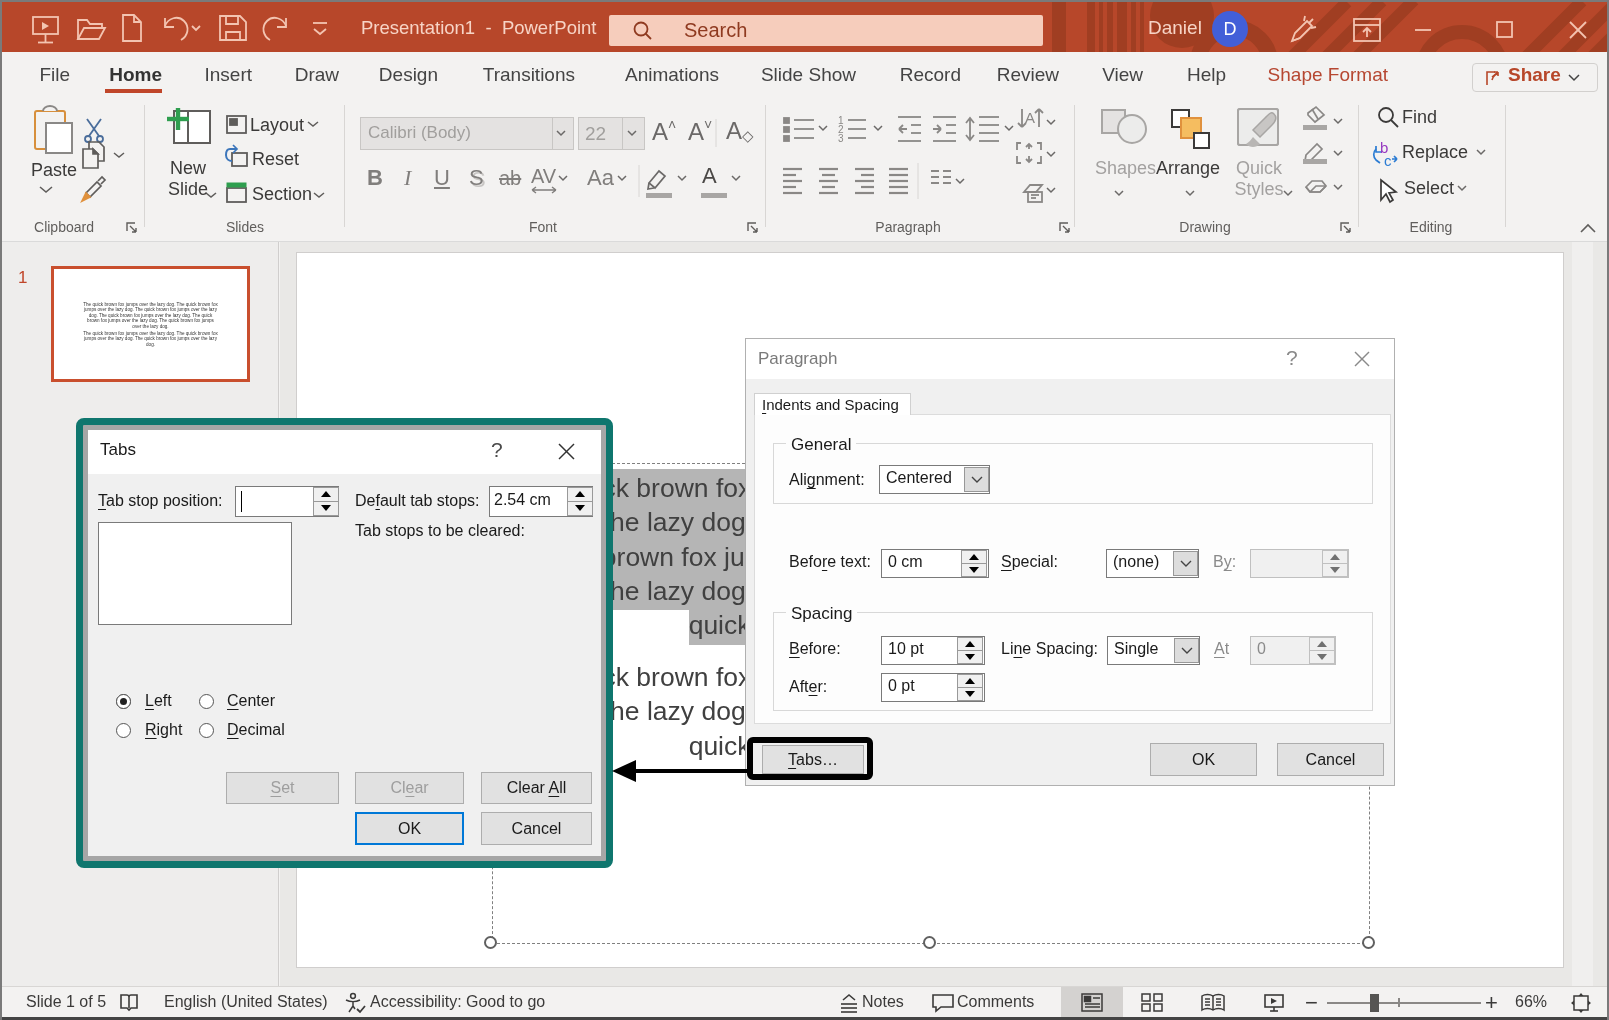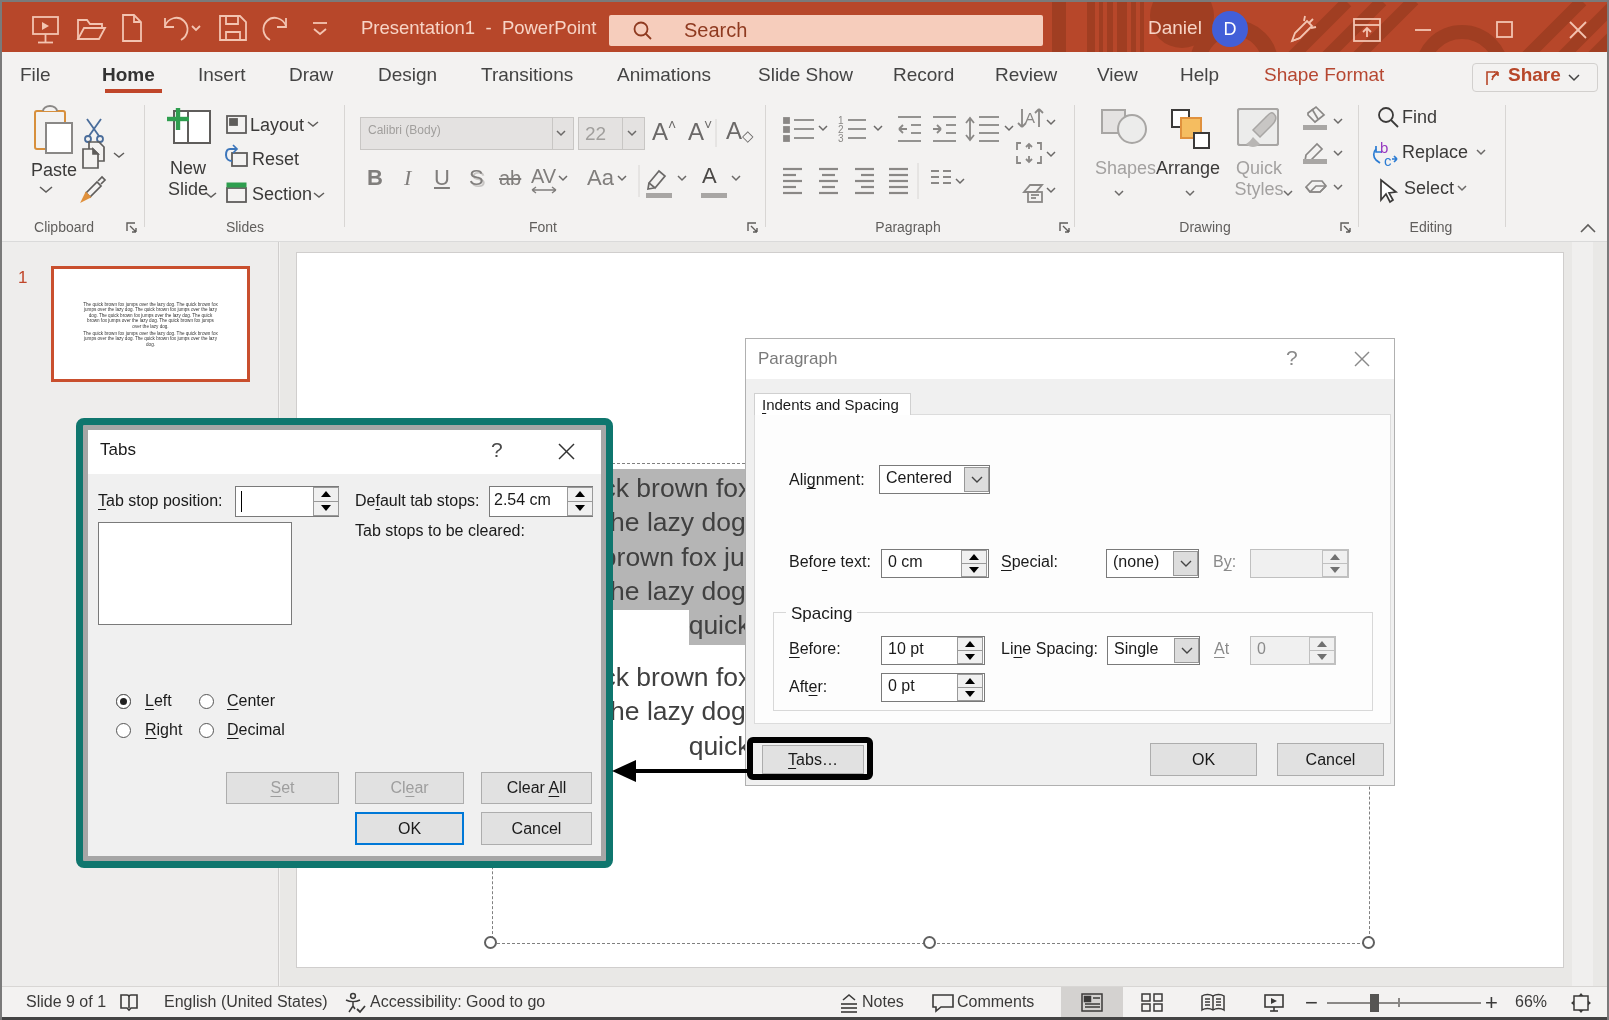--- a/index.html
+++ b/index.html
@@ -7,21 +7,21 @@
   body { font-family:"Liberation Sans", sans-serif; }
   #win { position:absolute; left:0; top:0; width:1609px; height:1020px; background:#f3f2f1; }
   .abs { position:absolute; }
   .edge { position:absolute; background:#7a7a7a; z-index:50; }
   
   #titlebar { position:absolute; left:2px; top:2px; width:1605px; height:50px;
               background:#b7472a; overflow:hidden; }
   .tb-text { color:#f7d4c6; }
   
   #tabrow { position:absolute; left:2px; top:52px; width:1605px; height:45px; background:#f3f2f1; }
-  .rtab { position:absolute; top:0; height:45px; line-height:45px; font-size:19px; color:#444; text-align:left; }
+  .rtab { position:absolute; top:0; height:45px; line-height:45px; font-size:19px; color:#444; text-align:right; }
   
   #ribbon { position:absolute; left:2px; top:97px; width:1605px; height:145px; background:#f3f2f1; border-bottom:1px solid #dadada; }
   .gsep { position:absolute; top:8px; width:1px; height:122px; background:#d8d6d4; }
   .glabel { position:absolute; top:122px; width:120px; text-align:center; font-size:14px; color:#605e5c; }
   .rtext { position:absolute; font-size:18px; color:#3b3a39; white-space:nowrap; }
   
   #panel { position:absolute; left:2px; top:242px; width:277px; height:744px; background:#eeedec; border-right:1px solid #d0cecd; }
   
   #canvas { position:absolute; left:280px; top:242px; width:1327px; height:744px; background:#e9e8e6; }
   #slide { position:absolute; left:16px; top:10px; width:1268px; height:716px; background:#fff; border:1px solid #d0cecd; }
@@ -441,21 +441,21 @@
       </g>
     </svg>
 
     <div class="abs" style="left:29px;top:63px;width:40px;text-align:center;font-size:18px;color:#3b3a39;">Paste</div>
     <div class="abs" style="left:162px;top:61px;width:48px;text-align:center;font-size:18px;color:#3b3a39;">New<br>Slide</div>
     <div class="rtext" style="left:248px;top:18px;">Layout</div>
     <div class="rtext" style="left:250px;top:52px;">Reset</div>
     <div class="rtext" style="left:250px;top:87px;">Section</div>
 
     <div class="abs" style="left:358px;top:20px;width:214px;height:33px;background:#e4e2e1;border:1px solid #c8c6c4;"></div>
-    <div class="abs" style="left:366px;top:26px;font-size:12px;color:#a19f9d;">Calibri (Body)</div>
+    <div class="abs" style="left:366px;top:26px;font-size:17px;color:#a19f9d;">Calibri (Body)</div>
     <div class="abs" style="left:550px;top:21px;width:1px;height:31px;background:#c8c6c4;"></div>
     <div class="abs" style="left:576px;top:20px;width:67px;height:33px;background:#e4e2e1;border:1px solid #c8c6c4;"></div>
     <div class="abs" style="left:583px;top:26px;font-size:19px;color:#a19f9d;">22</div>
     <div class="abs" style="left:620px;top:21px;width:1px;height:31px;background:#c8c6c4;"></div>
     <svg class="abs" style="left:553px;top:33px" width="12" height="8" viewBox="0 0 12 8" stroke="#6b6968" fill="none" stroke-width="1.5">
         <path d="M2 1 l4 4 4 -4"></path>
       </svg>
     <svg class="abs" style="left:624px;top:33px" width="12" height="8" viewBox="0 0 12 8" stroke="#6b6968" fill="none" stroke-width="1.5">
         <path d="M2 1 l4 4 4 -4"></path>
       </svg>
@@ -510,21 +510,21 @@
           <div class="ln" style="left:-3px;">quick brown fox jumps over the lazy dog.</div>
         </div>
       </div>
 
       <div class="handle" style="left:187px;top:683px;"></div>
       <div class="handle" style="left:626px;top:683px;"></div>
       <div class="handle" style="left:1065px;top:683px;"></div>
     </div>
   </div>
   <div id="statusbar">
-    <div class="abs" style="left:24px;top:6px;">Slide 9 of 1</div>
+    <div class="abs" style="left:24px;top:6px;">Slide 1 of 5</div>
     <svg class="abs" style="left:116px;top:5px" width="22" height="22" viewBox="0 0 22 22" fill="none" stroke="#3b3a39" stroke-width="1.6">
       <path d="M3 3 h6 c1 0 2 1 2 2 c0 -1 1 -2 2 -2 h6 v13 h-6 l-2 2 -2 -2 H3 z"></path>
         <path d="M11 5 v11"></path>
     </svg>
     <div class="abs" style="left:162px;top:6px;">English (United States)</div>
     <svg class="abs" style="left:340px;top:4px" width="24" height="24" viewBox="0 0 24 24" fill="none" stroke="#3b3a39" stroke-width="1.5">
       <circle cx="11" cy="5" r="2.4"></circle>
       <path d="M4 9 c4 2 10 2 14 0 m-7 1 v5 m0 0 l-4 6 m4 -6 l2 3"></path>
       <path d="M15 18 l3 3 5 -6" stroke-width="1.8"></path>
     </svg>
@@ -589,20 +589,23 @@
     <div class="abs" style="left:540px;top:7px;font-size:21px;color:#8a8a8a;">?</div>
     <svg class="abs" style="left:608px;top:12px" width="16" height="16" viewBox="0 0 16 16" stroke="#8a8a8a" stroke-width="1.4">
         <line x1="1" y1="1" x2="15" y2="15"></line>
         <line x1="15" y1="1" x2="1" y2="15"></line>
       </svg>
 
     <div class="abs" style="left:8px;top:54px;width:157px;height:22px;background:#fff;border:1px solid #d0d0d0;border-bottom:none;z-index:2;"></div>
     <div class="abs" style="left:16px;top:57px;font-size:15px;z-index:3;"><u class="m">I</u>ndents and Spacing</div>
     <div class="abs" style="left:8px;top:75px;width:637px;height:310px;background:#fdfdfd;border:1px solid #dcdcdc;"></div>
 
+    <div class="grp" style="left:27px;top:104px;width:600px;height:61px;border-color:#d8d8d8;background:#fdfdfd;">
+      <div class="gt" style="background:#fdfdfd;font-size:17px;">General</div>
+    </div>
     <div class="abs" style="left:43px;top:132px;">Ali<u class="m">g</u>nment:</div>
     <div class="field" style="left:133px;top:126px;width:111px;height:29px;">
       <div class="abs" style="left:6px;top:3px;">Centered</div>
       <div class="abs" style="left:84px;top:1px;width:25px;height:25px;background:#dddddd;border:1px solid #989898;">
         <svg style="position:absolute;left:6px;top:8px" width="12" height="8" viewBox="0 0 12 8" fill="none" stroke="#444" stroke-width="1.4">
             <path d="M1 1 l5 5 5 -5"></path>
           </svg>
       </div>
     </div>
 

